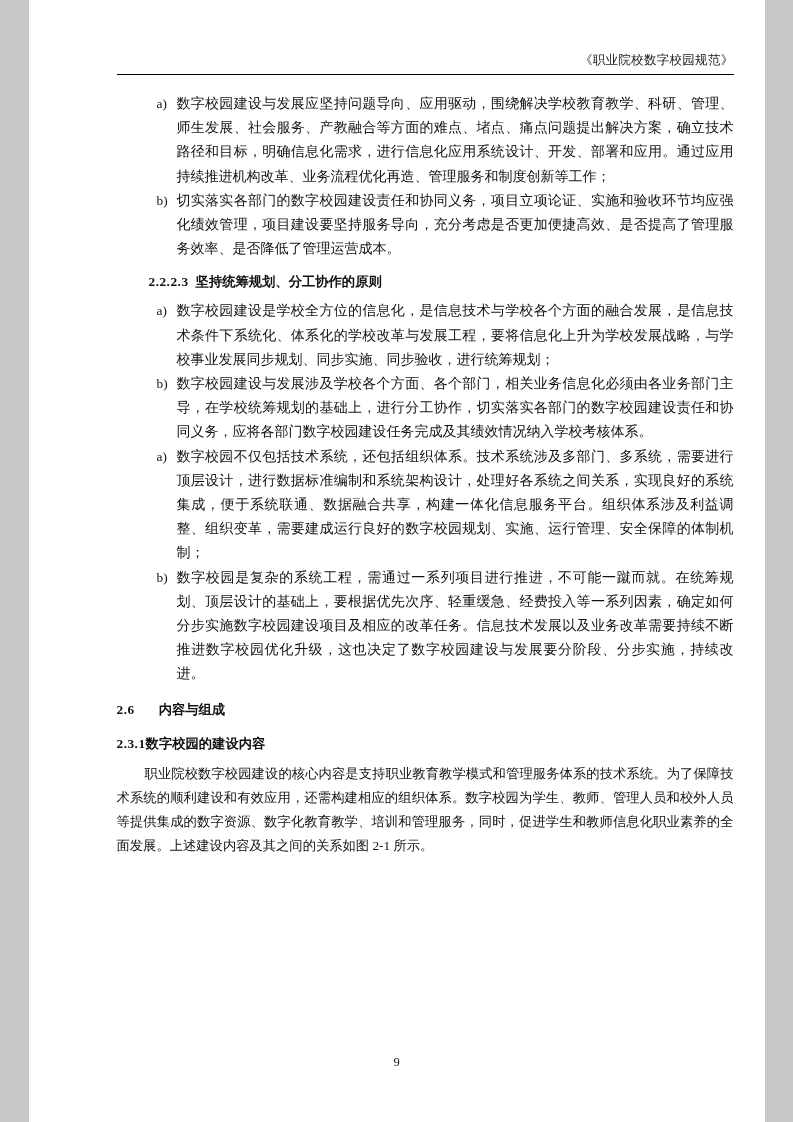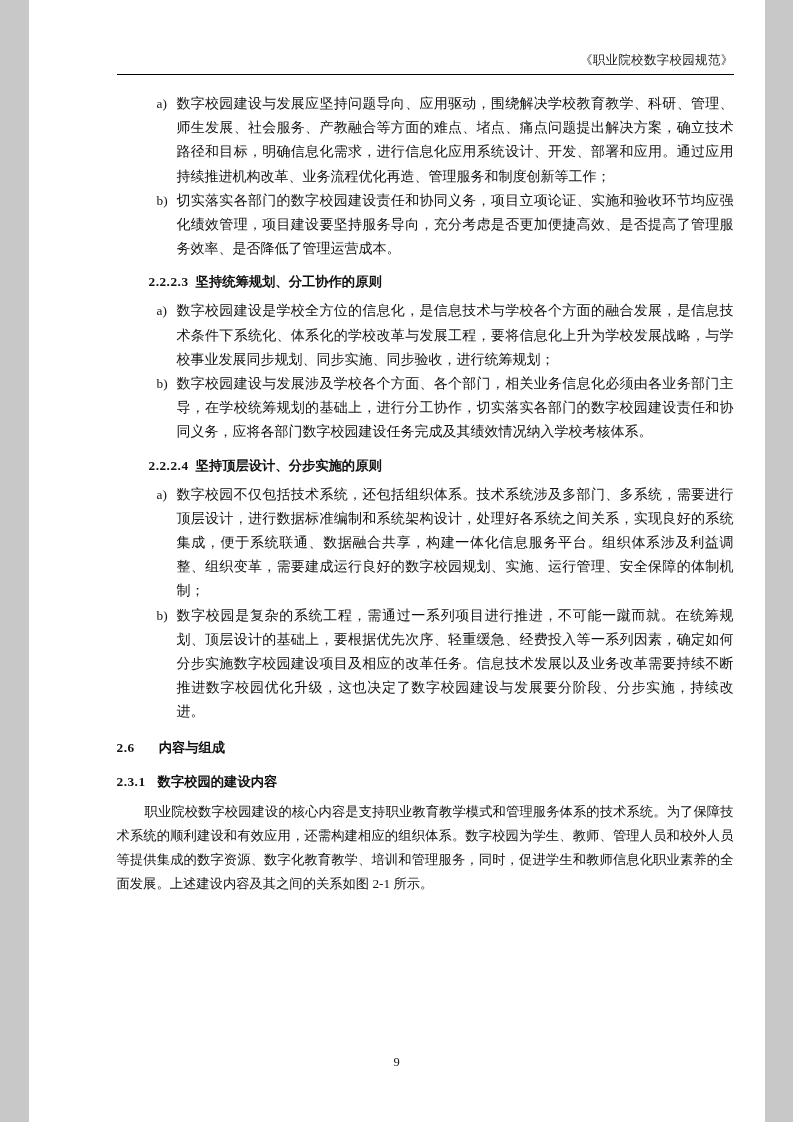--- a/index.html
+++ b/index.html
@@ -115,21 +115,20 @@
   }
   h3.heading-3 .num {
     font-family: "Liberation Serif", "DejaVu Serif", serif;
     font-weight: bold;
     letter-spacing: 0.5px;
     text-align: center;
   }
   h3.heading-3 .txt {
     font-family: "Liberation Sans", sans-serif;
     font-weight: bold;
-    margin-left: 12px;
   }
   .para-indent {
     text-indent: 28px;
   }
   .page-number {
     position: absolute;
     left: 0;
     right: 0;
     bottom: 52px;
     text-align: center;
@@ -167,23 +166,20 @@
       <div class="alpha-item">
         <div class="alpha-marker">a)</div>
         <div class="alpha-body">数字校园建设是学校全方位的信息化，是信息技术与学校各个方面的融合发展，是信息技术条件下系统化、体系化的学校改革与发展工程，要将信息化上升为学校发展战略，与学校事业发展同步规划、同步实施、同步验收，进行统筹规划；</div>
       </div>
       <div class="alpha-item">
         <div class="alpha-marker">b)</div>
         <div class="alpha-body">数字校园建设与发展涉及学校各个方面、各个部门，相关业务信息化必须由各业务部门主导，在学校统筹规划的基础上，进行分工协作，切实落实各部门的数字校园建设责任和协同义务，应将各部门数字校园建设任务完成及其绩效情况纳入学校考核体系。</div>
       </div>
     </div>
 
-    <h3 class="heading">
-      <span class="num">2.2.2.4</span><span class="txt">坚持顶层设计、分步实施的原则</span>
-    </h3>
 
     <div class="alpha-list">
       <div class="alpha-item">
         <div class="alpha-marker">a)</div>
         <div class="alpha-body">数字校园不仅包括技术系统，还包括组织体系。技术系统涉及多部门、多系统，需要进行顶层设计，进行数据标准编制和系统架构设计，处理好各系统之间关系，实现良好的系统集成，便于系统联通、数据融合共享，构建一体化信息服务平台。组织体系涉及利益调整、组织变革，需要建成运行良好的数字校园规划、实施、运行管理、安全保障的体制机制；</div>
       </div>
       <div class="alpha-item">
         <div class="alpha-marker">b)</div>
         <div class="alpha-body">数字校园是复杂的系统工程，需通过一系列项目进行推进，不可能一蹴而就。在统筹规划、顶层设计的基础上，要根据优先次序、轻重缓急、经费投入等一系列因素，确定如何分步实施数字校园建设项目及相应的改革任务。信息技术发展以及业务改革需要持续不断推进数字校园优化升级，这也决定了数字校园建设与发展要分阶段、分步实施，持续改进。</div>
       </div>

